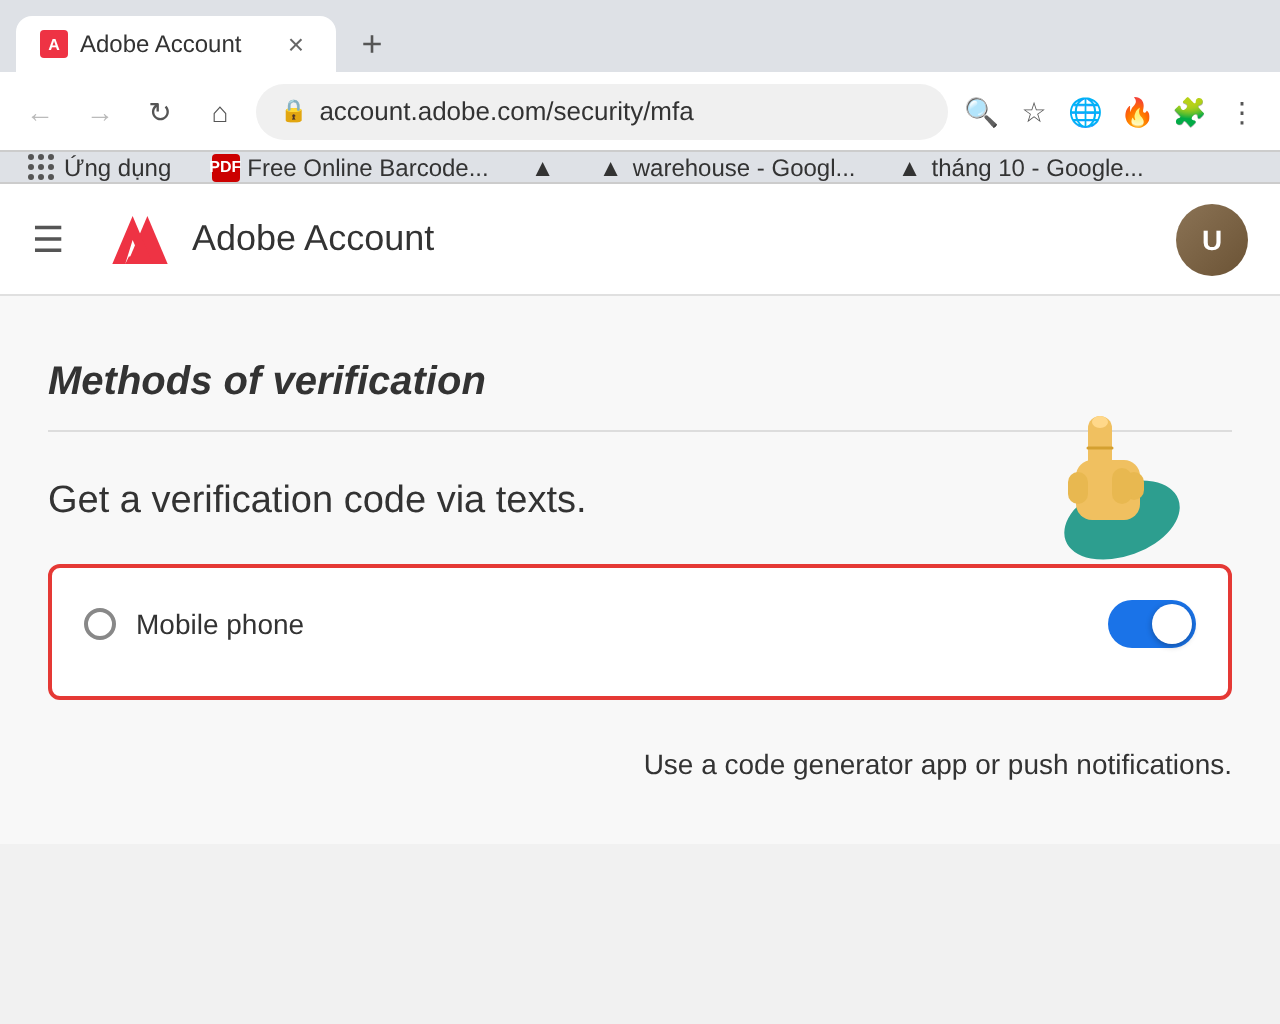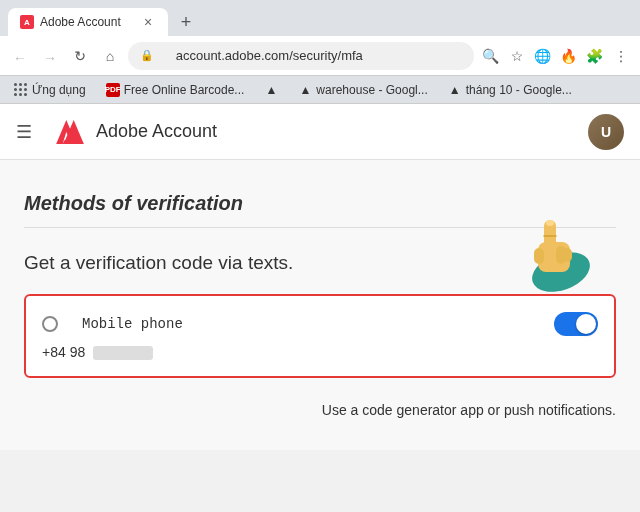--- a/index.html
+++ b/index.html
@@ -15,26 +15,26 @@
     .tab-title { flex: 1; overflow: hidden; white-space: nowrap; text-overflow: ellipsis; font-size: 12px; }
     .tab-close { color: #666; font-size: 14px; cursor: pointer; width: 16px; height: 16px; display: flex; align-items: center; justify-content: center; border-radius: 50%; }
     .tab-new { width: 28px; height: 28px; display: flex; align-items: center; justify-content: center; color: #555; font-size: 18px; margin-left: 4px; cursor: pointer; }
 
     
     .address-bar { display: flex; align-items: center; background: #fff; padding: 4px 8px; gap: 6px; height: 40px; border-bottom: 1px solid #ccc; }
     .nav-btn { width: 24px; height: 24px; display: flex; align-items: center; justify-content: center; color: #555; font-size: 14px; cursor: pointer; border-radius: 50%; }
     .nav-btn.disabled { color: #bbb; cursor: default; }
     .url-bar { flex: 1; display: flex; align-items: center; background: #f0f0f0; border-radius: 20px; padding: 4px 12px; gap: 6px; height: 28px; }
     .lock-icon { color: #555; font-size: 11px; }
-    .url-text { font-size: 13px; color: #333; flex: 1; margin-left: 16px; }
+    .url-text { font-size: 13px; color: #333; flex: 1; }
     .addr-icons { display: flex; align-items: center; gap: 4px; color: #555; font-size: 14px; }
     .addr-icon { width: 22px; height: 22px; display: flex; align-items: center; justify-content: center; cursor: pointer; border-radius: 50%; }
 
     
-    .bookmarks-bar { display: flex; align-items: center; padding: 2px 8px; gap: 8px; background: #dee1e6; height: 28px; border-bottom: 1px solid #ccc; font-size: 12px; overflow: hidden; }
+    .bookmarks-bar { display: flex; align-items: center; padding: 2px 8px; gap: 8px; background: #dee1e6; height: 16px; border-bottom: 1px solid #ccc; font-size: 12px; overflow: hidden; }
     .bookmark-item { display: flex; align-items: center; gap: 4px; cursor: pointer; padding: 2px 6px; border-radius: 4px; white-space: nowrap; color: #333; }
     .bm-icon { width: 14px; height: 14px; display: flex; align-items: center; justify-content: center; font-size: 10px; }
     .apps-icon { display: grid; grid-template-columns: 1fr 1fr 1fr; gap: 1px; width: 14px; height: 14px; }
     .apps-dot { width: 3px; height: 3px; background: #555; border-radius: 50%; }
 
     
     .page { background: #fff; flex: 1; }
 
     
     .app-header { display: flex; align-items: center; padding: 0 16px; height: 56px; background: #fff; border-bottom: 1px solid #e0e0e0; gap: 12px; }
@@ -47,21 +47,21 @@
 
     
     .main-content { background: #f8f8f8; padding: 32px 24px; }
     .section-title { font-size: 20px; color: #333; font-weight: 600; margin-bottom: 12px; font-style: italic; }
     .divider { height: 1px; background: #ddd; margin-bottom: 24px; }
     .description { font-size: 19px; color: #333; margin-bottom: 20px; }
 
     
     .verification-card { border: 2px solid #e53935; border-radius: 6px; padding: 16px; background: #fff; margin-bottom: 24px; position: relative; }
     .card-row-top { display: flex; align-items: center; justify-content: space-between; margin-bottom: 8px; }
-    .radio-label { display: flex; align-items: center; gap: 24px; font-size: 14px; color: #333; font-family: Liberation Mono, monospace; }
+    .radio-label { display: flex; align-items: center; gap: 10px; font-size: 14px; color: #333; }
     .radio-circle { width: 16px; height: 16px; border: 2px solid #888; border-radius: 50%; flex-shrink: 0; }
     .toggle { width: 44px; height: 24px; background: #1a73e8; border-radius: 12px; position: relative; cursor: pointer; }
     .toggle-knob { width: 20px; height: 20px; background: white; border-radius: 50%; position: absolute; top: 2px; right: 2px; box-shadow: 0 1px 3px rgba(0,0,0,0.3); }
     .phone-number { font-size: 14px; color: #333; margin-top: 4px; }
     .phone-redacted { display: inline-block; width: 60px; height: 14px; background: #ddd; border-radius: 3px; vertical-align: middle; margin-left: 4px; }
 
     .footer-text { font-size: 14px; color: #333; text-align: right; }
   </style>
 </head>
 <body>
@@ -177,22 +177,18 @@
     <div class="verification-card" style="margin-top: 8px;">
       <div class="card-row-top">
         <div class="radio-label">
           <div class="radio-circle"></div>
           <span>Mobile phone</span>
         </div>
         <div class="toggle">
           <div class="toggle-knob"></div>
         </div>
       </div>
-      <div class="phone-number">
-        <span>+84 98</span>
-        <span class="phone-redacted"></span>
-      </div>
     </div>
 
     <p class="footer-text">Use a code generator app or push notifications.</p>
   </div>
 
 </div>
 
 </body></html>

